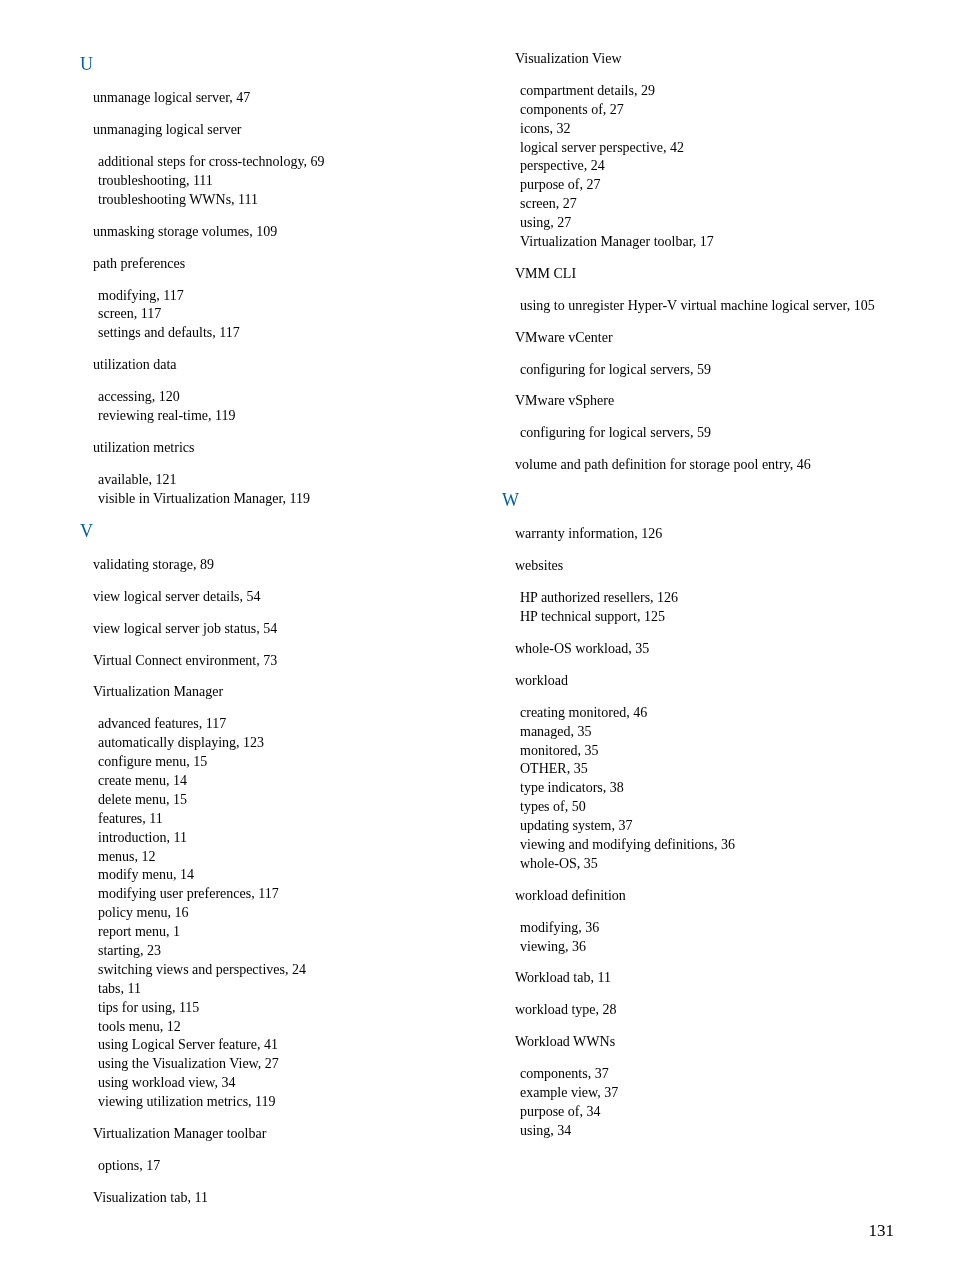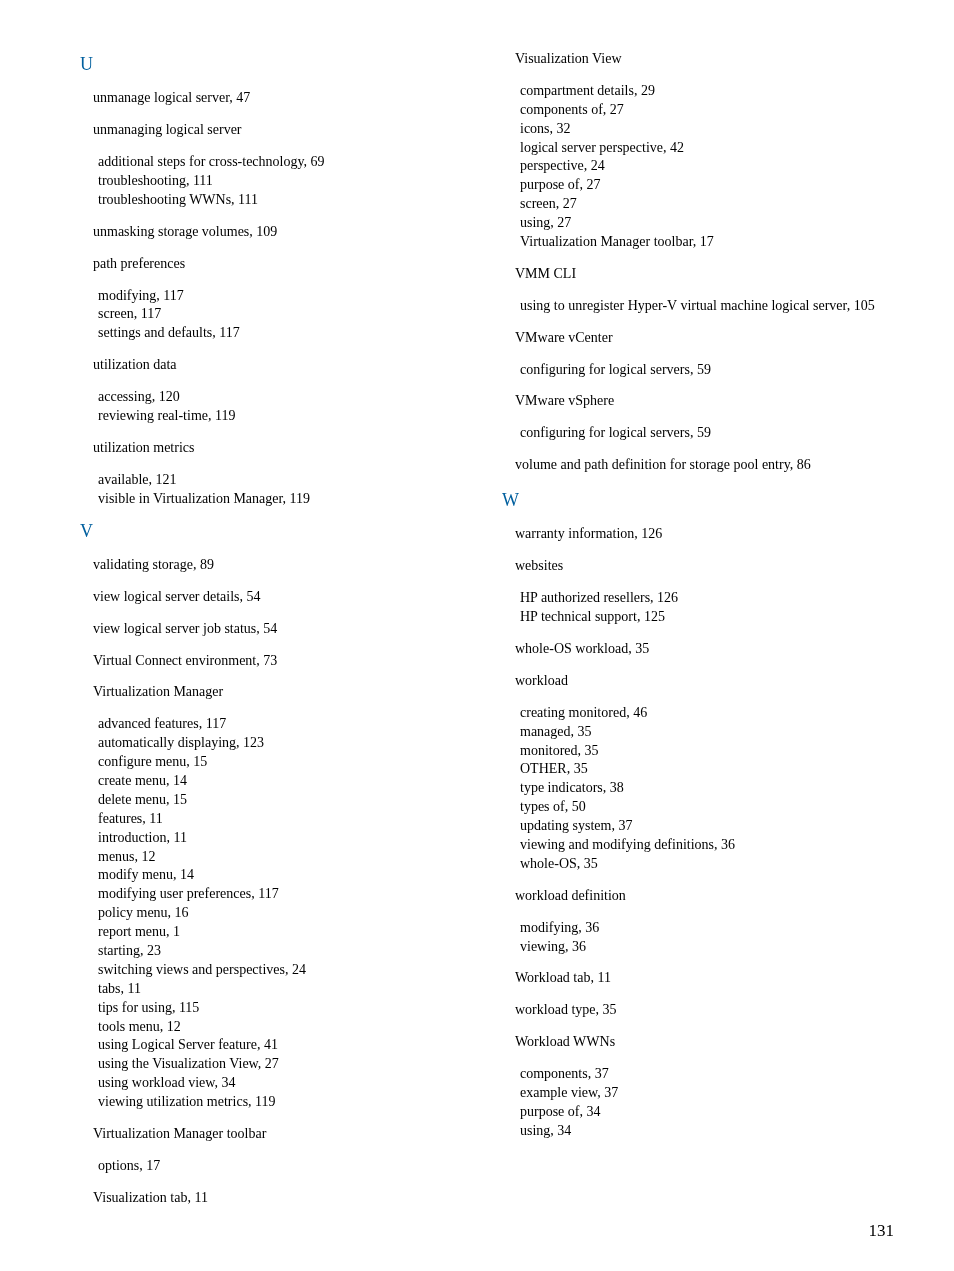--- a/index.html
+++ b/index.html
@@ -100,41 +100,41 @@
     <div class="entry-sub">purpose of, 27</div>
     <div class="entry-sub">screen, 27</div>
     <div class="entry-sub">using, 27</div>
     <div class="entry-sub">Virtualization Manager toolbar, 17</div>
     <div class="entry-top">VMM CLI</div>
     <div class="entry-sub">using to unregister Hyper-V virtual machine logical server, 105</div>
     <div class="entry-top">VMware vCenter</div>
     <div class="entry-sub">configuring for logical servers, 59</div>
     <div class="entry-top">VMware vSphere</div>
     <div class="entry-sub">configuring for logical servers, 59</div>
-    <div class="entry-top">volume and path definition for storage pool entry, 86</div>
+    <div class="entry-top">volume and path definition for storage pool entry, 46</div>
     <div class="section-heading" style="margin-top: 10px;">W</div>
     <div class="entry-top">warranty information, 126</div>
     <div class="entry-top">websites</div>
     <div class="entry-sub">HP authorized resellers, 126</div>
     <div class="entry-sub">HP technical support, 125</div>
     <div class="entry-top">whole-OS workload, 35</div>
     <div class="entry-top">workload</div>
     <div class="entry-sub">creating monitored, 46</div>
     <div class="entry-sub">managed, 35</div>
     <div class="entry-sub">monitored, 35</div>
     <div class="entry-sub">OTHER, 35</div>
     <div class="entry-sub">type indicators, 38</div>
     <div class="entry-sub">types of, 50</div>
     <div class="entry-sub">updating system, 37</div>
     <div class="entry-sub">viewing and modifying definitions, 36</div>
     <div class="entry-sub">whole-OS, 35</div>
     <div class="entry-top">workload definition</div>
     <div class="entry-sub">modifying, 36</div>
     <div class="entry-sub">viewing, 36</div>
     <div class="entry-top">Workload tab, 11</div>
-    <div class="entry-top">workload type, 35</div>
+    <div class="entry-top">workload type, 28</div>
     <div class="entry-top">Workload WWNs</div>
     <div class="entry-sub">components, 37</div>
     <div class="entry-sub">example view, 37</div>
     <div class="entry-sub">purpose of, 34</div>
     <div class="entry-sub">using, 34</div>
   </div>
 <div class="page-number">131</div>
 
 </body></html>

